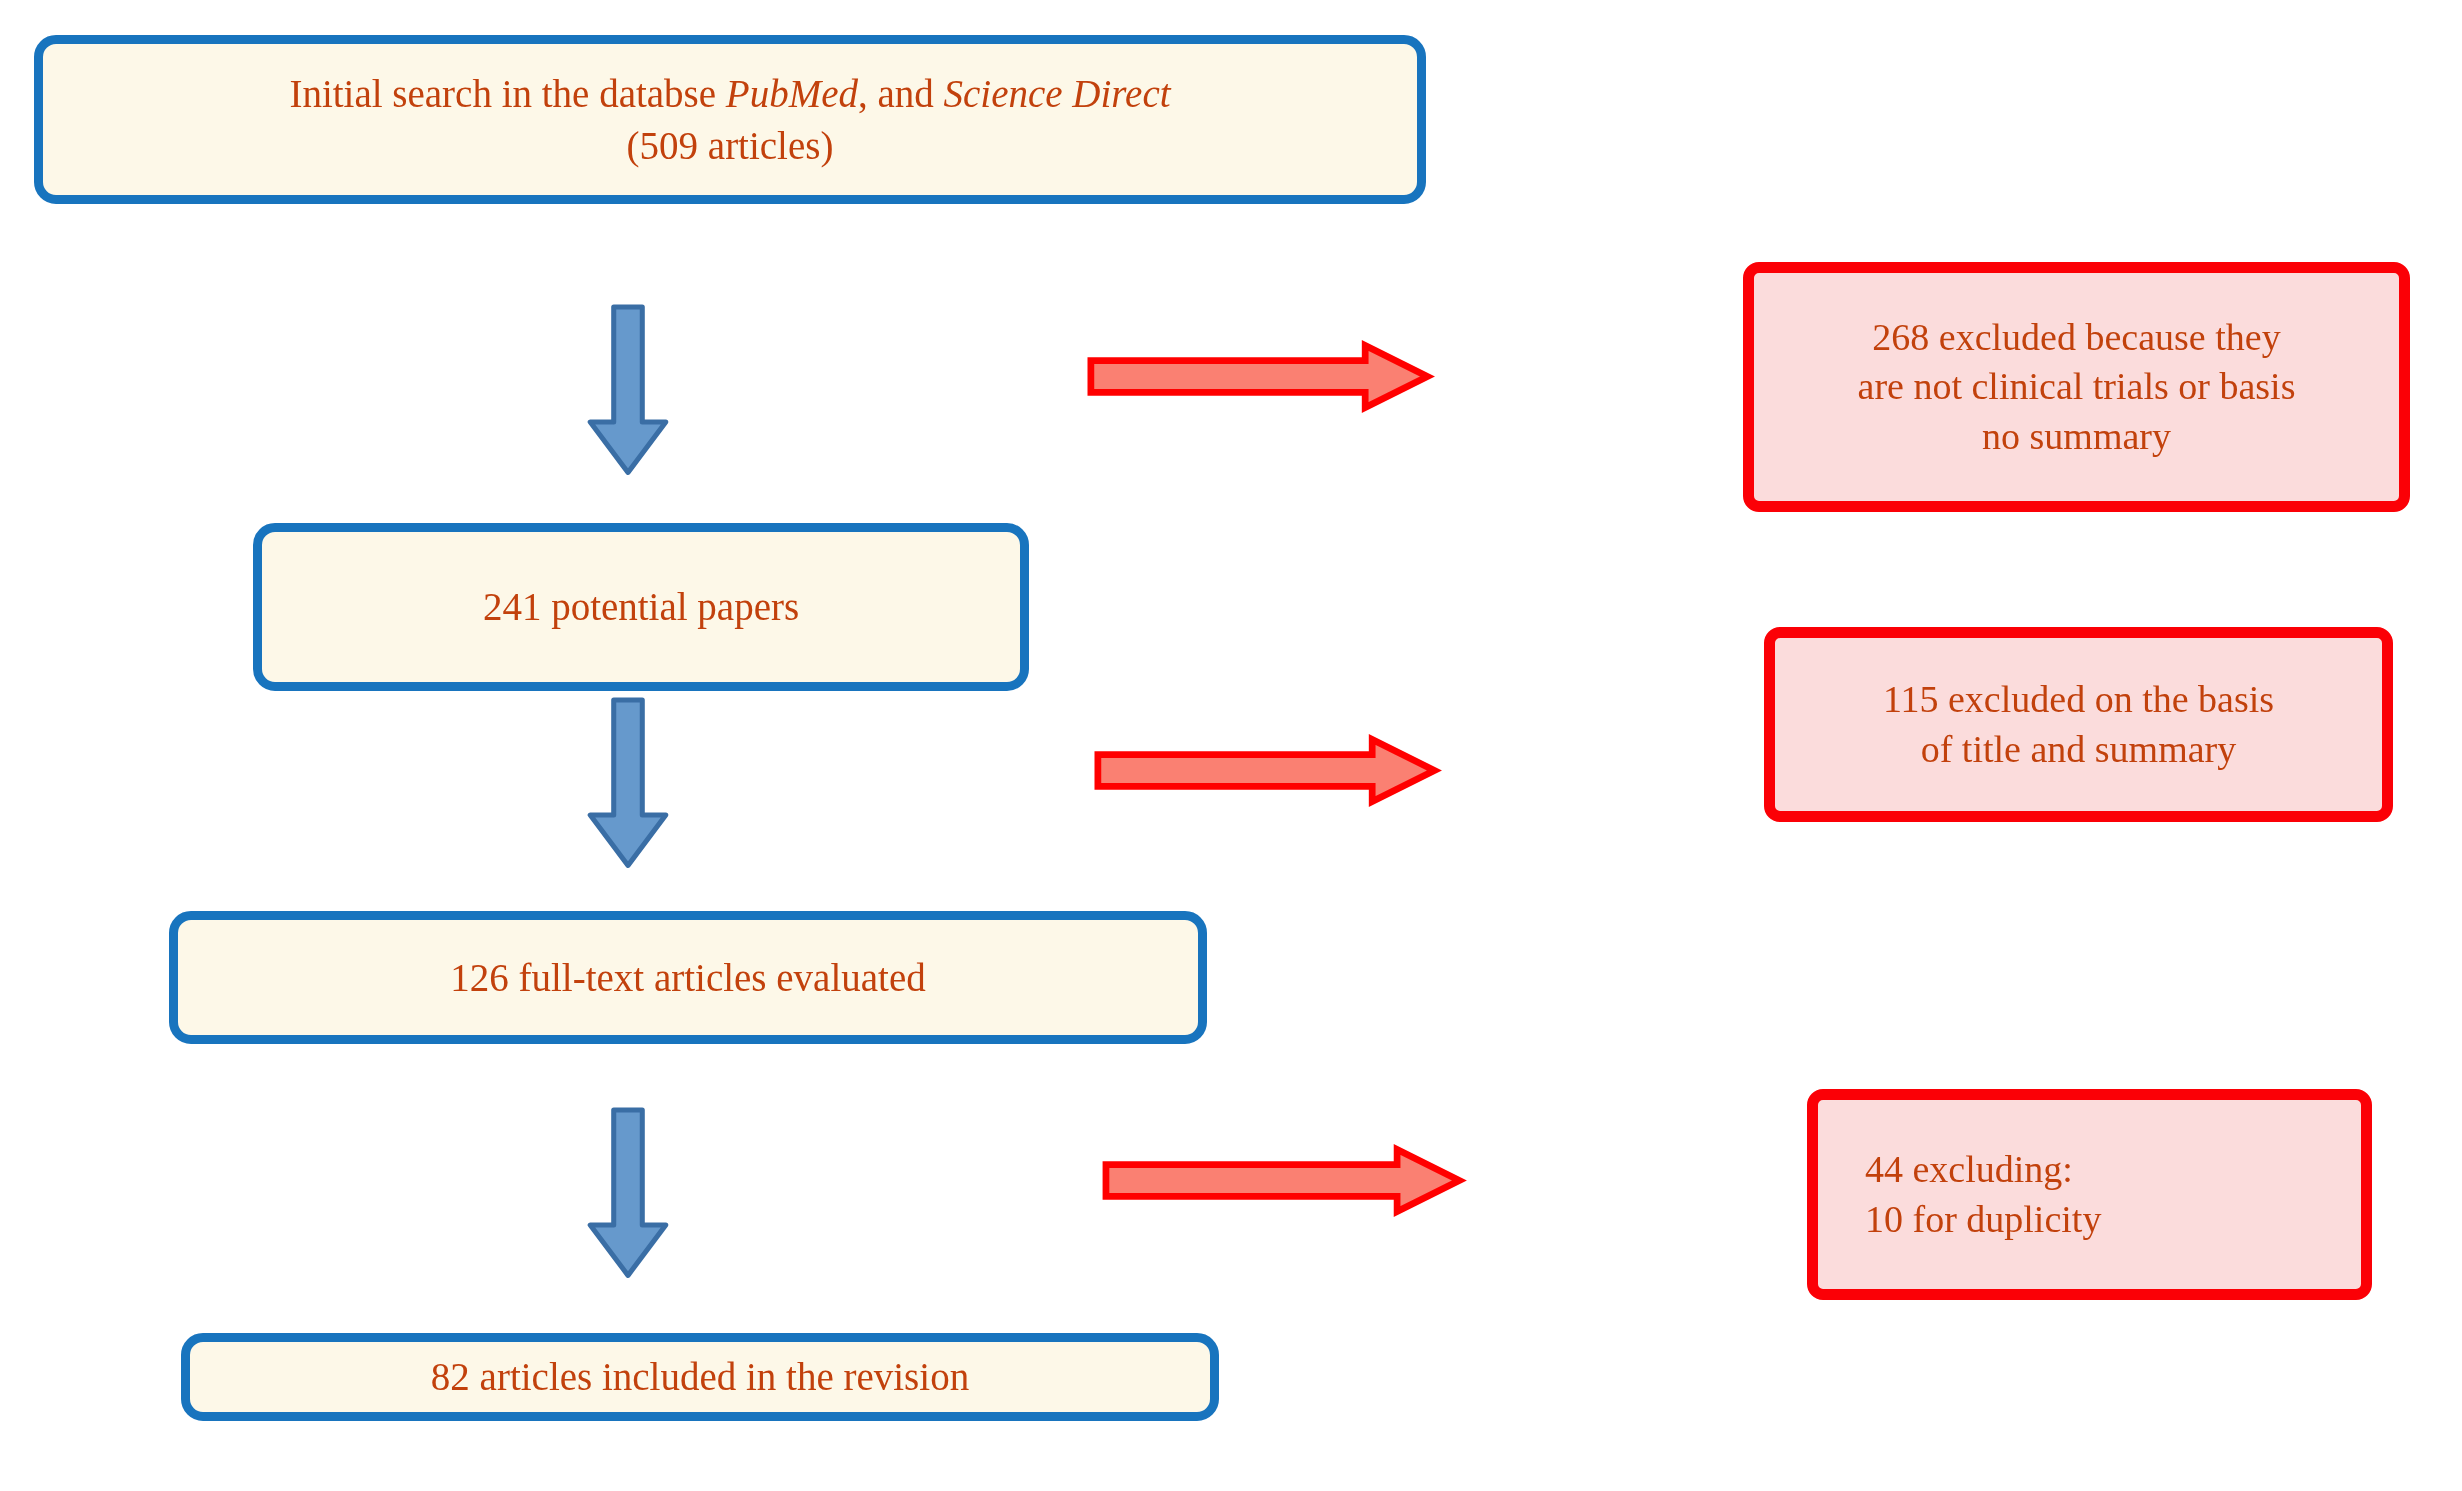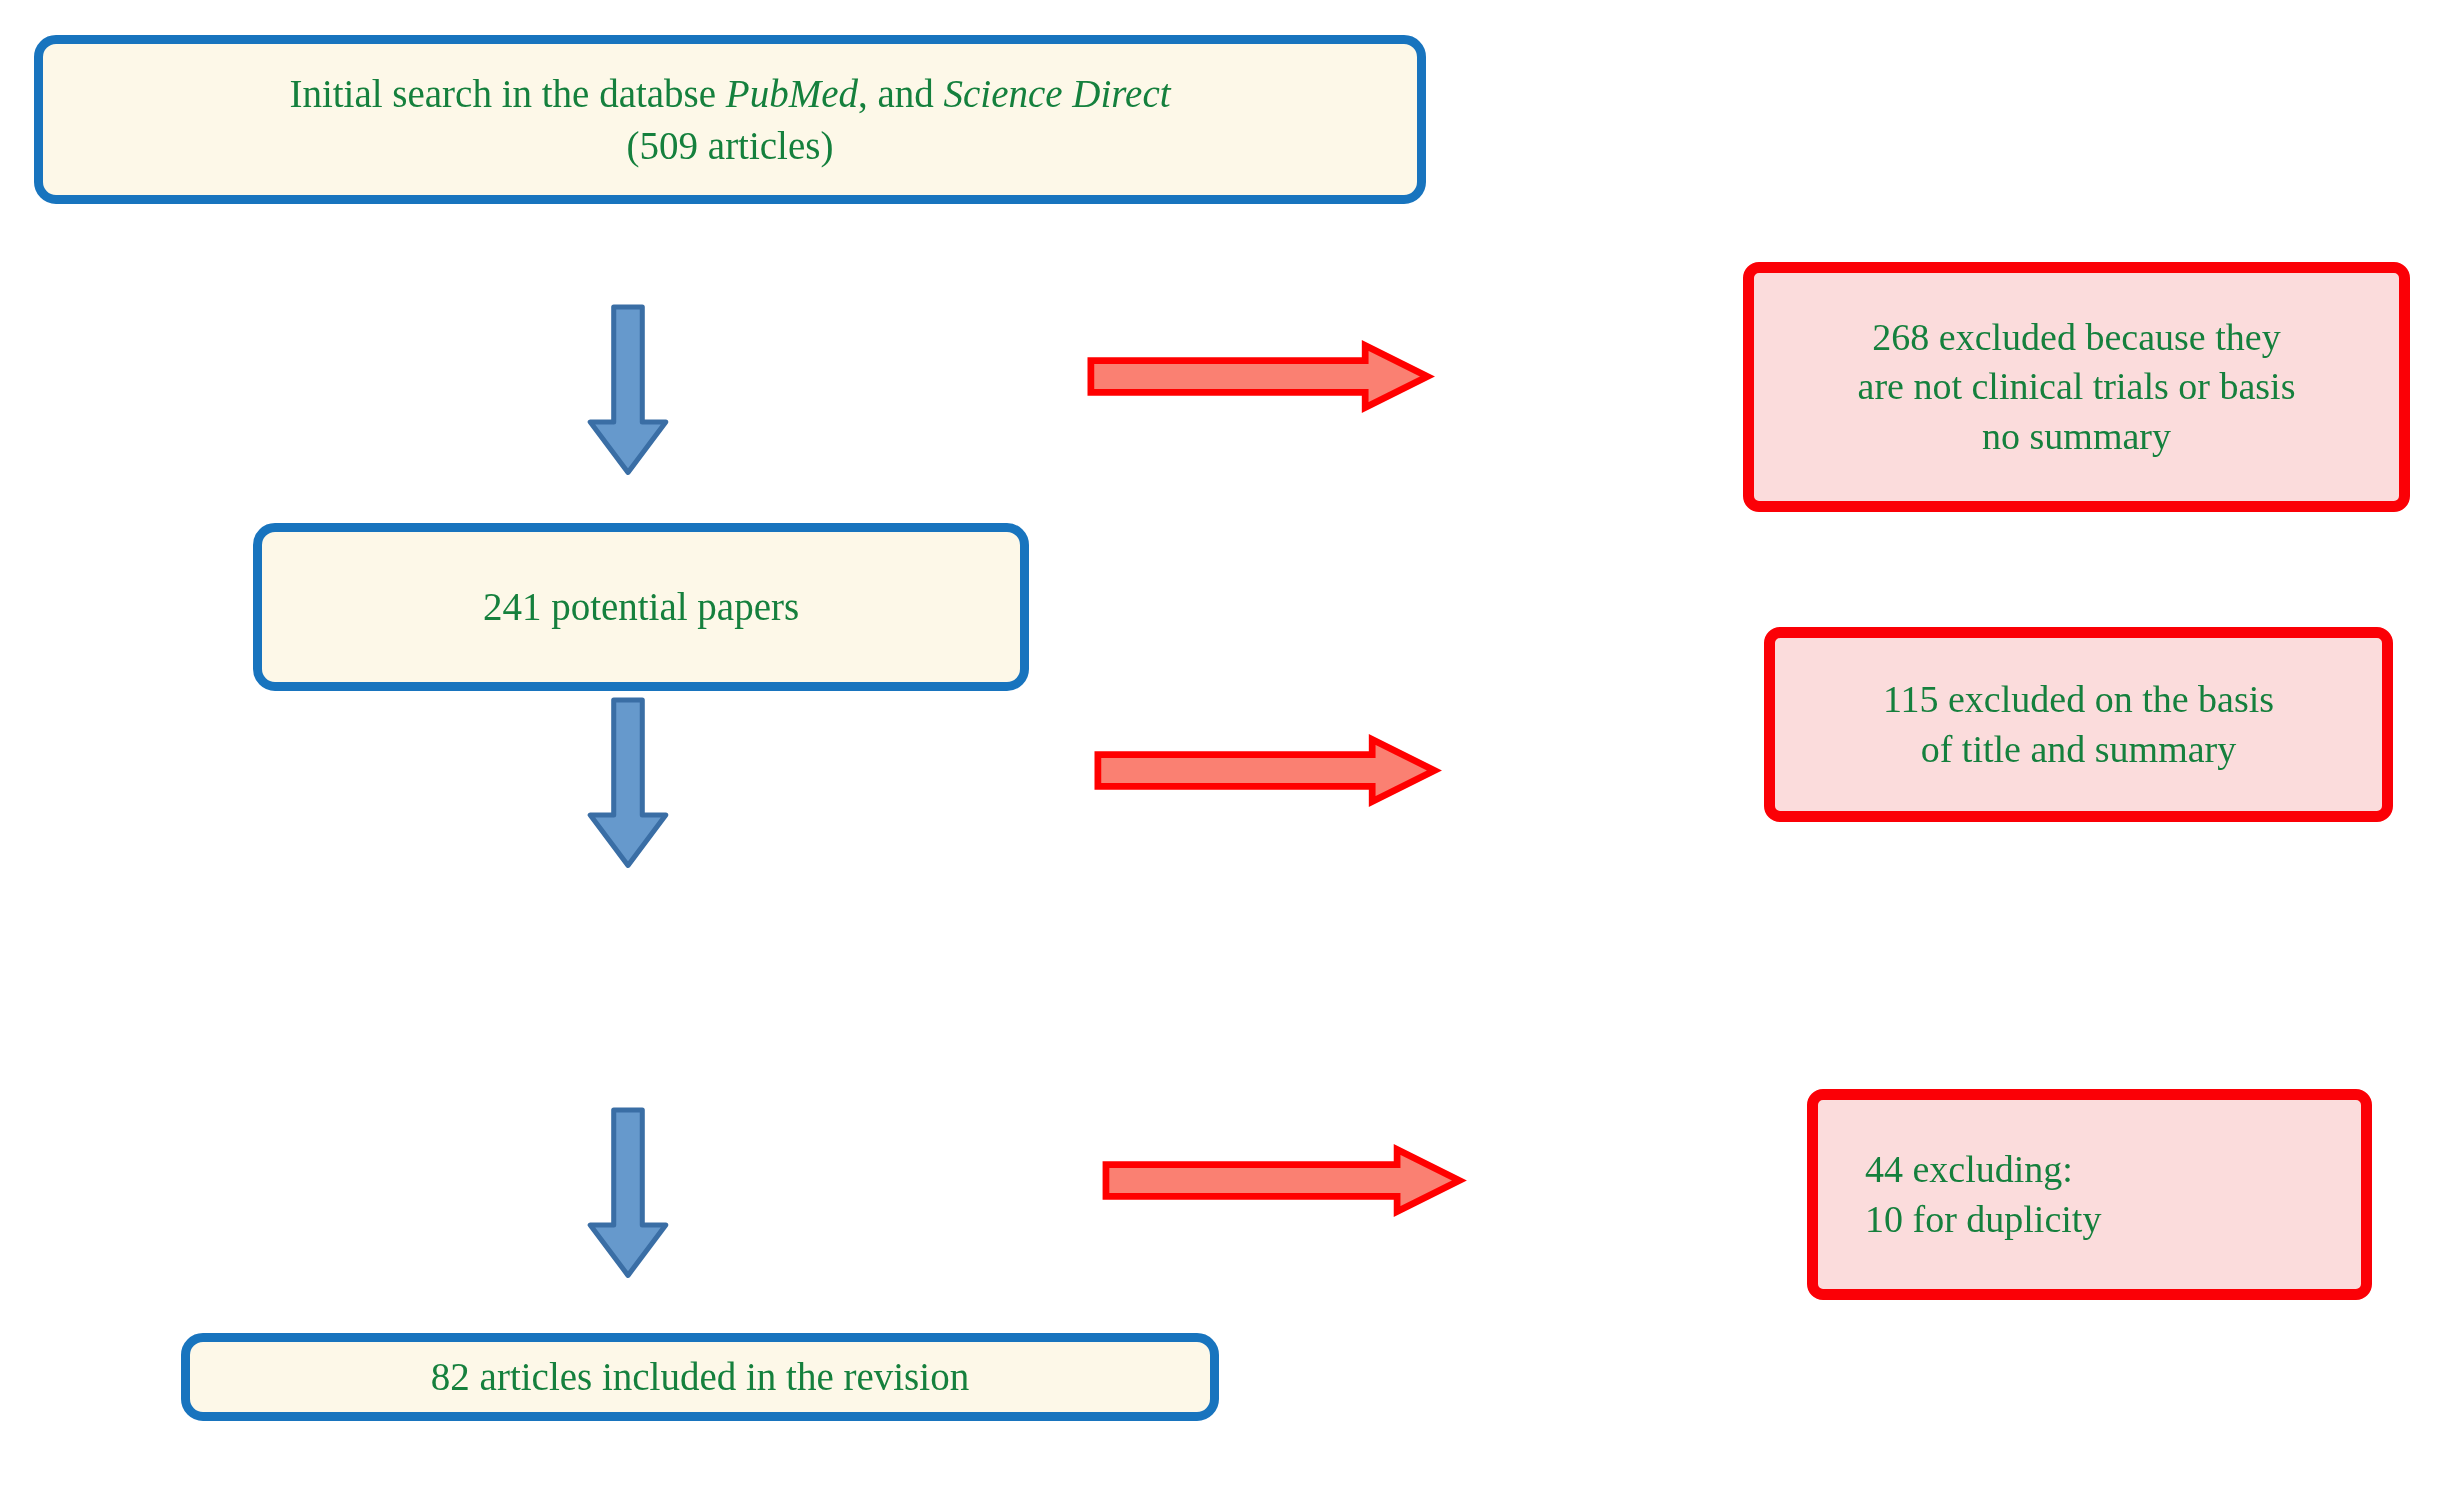--- a/index.html
+++ b/index.html
@@ -32,21 +32,21 @@
     background: #fdf8e8;
     border: 9.3px solid #1874be;
     border-radius: 22px;
   }
   .flow-box.red {
     background: #fbdcdc;
     border: 11px solid #fb0006;
     border-radius: 16px;
   }
   .box-line {
-    color: #15803d;
+    color: #c2410c;
     font-size: 39px;
     line-height: 1.32;
     white-space: nowrap;
     text-align: center;
   }
   .box-line.gap-above {
   }
   .flow-box.red .box-line {
     font-size: 38px;
     line-height: 1.30;
@@ -117,20 +117,23 @@
     <svg width="346" height="69" viewBox="0 0 410 82" aria-hidden="true">
       <polygon points="4,22 330,22 330,4 404,41 330,78 330,60 4,60" fill="#fa8072" stroke="#ff0000" stroke-width="8" stroke-linejoin="miter"></polygon>
     </svg>
   </div>
 
   <div class="flow-box red" style="left:1764px; top:627px; width:629px; height:195px;">
     <div class="box-line">115 excluded on the basis</div>
     <div class="box-line">of title and summary</div>
   </div>
 
+  <div class="flow-box blue" style="left:169px; top:911px; width:1038px; height:133px;">
+    <div class="box-line">126 full-text articles evaluated</div>
+  </div>
 
   <div class="arrow" style="left:586px; top:1107px;">
     <svg width="84" height="173" viewBox="0 0 100 205" aria-hidden="true">
       <polygon points="33,3 67,3 67,140 95,140 50,200 5,140 33,140" fill="#6699cc" stroke="#3a6ea5" stroke-width="6" stroke-linejoin="round"></polygon>
     </svg>
   </div>
 
   <div class="arrow" style="left:1102px; top:1146px;">
     <svg width="363" height="69" viewBox="0 0 430 82" aria-hidden="true">
       <polygon points="4,22 350,22 350,4 424,41 350,78 350,60 4,60" fill="#fa8072" stroke="#ff0000" stroke-width="8" stroke-linejoin="miter"></polygon>

